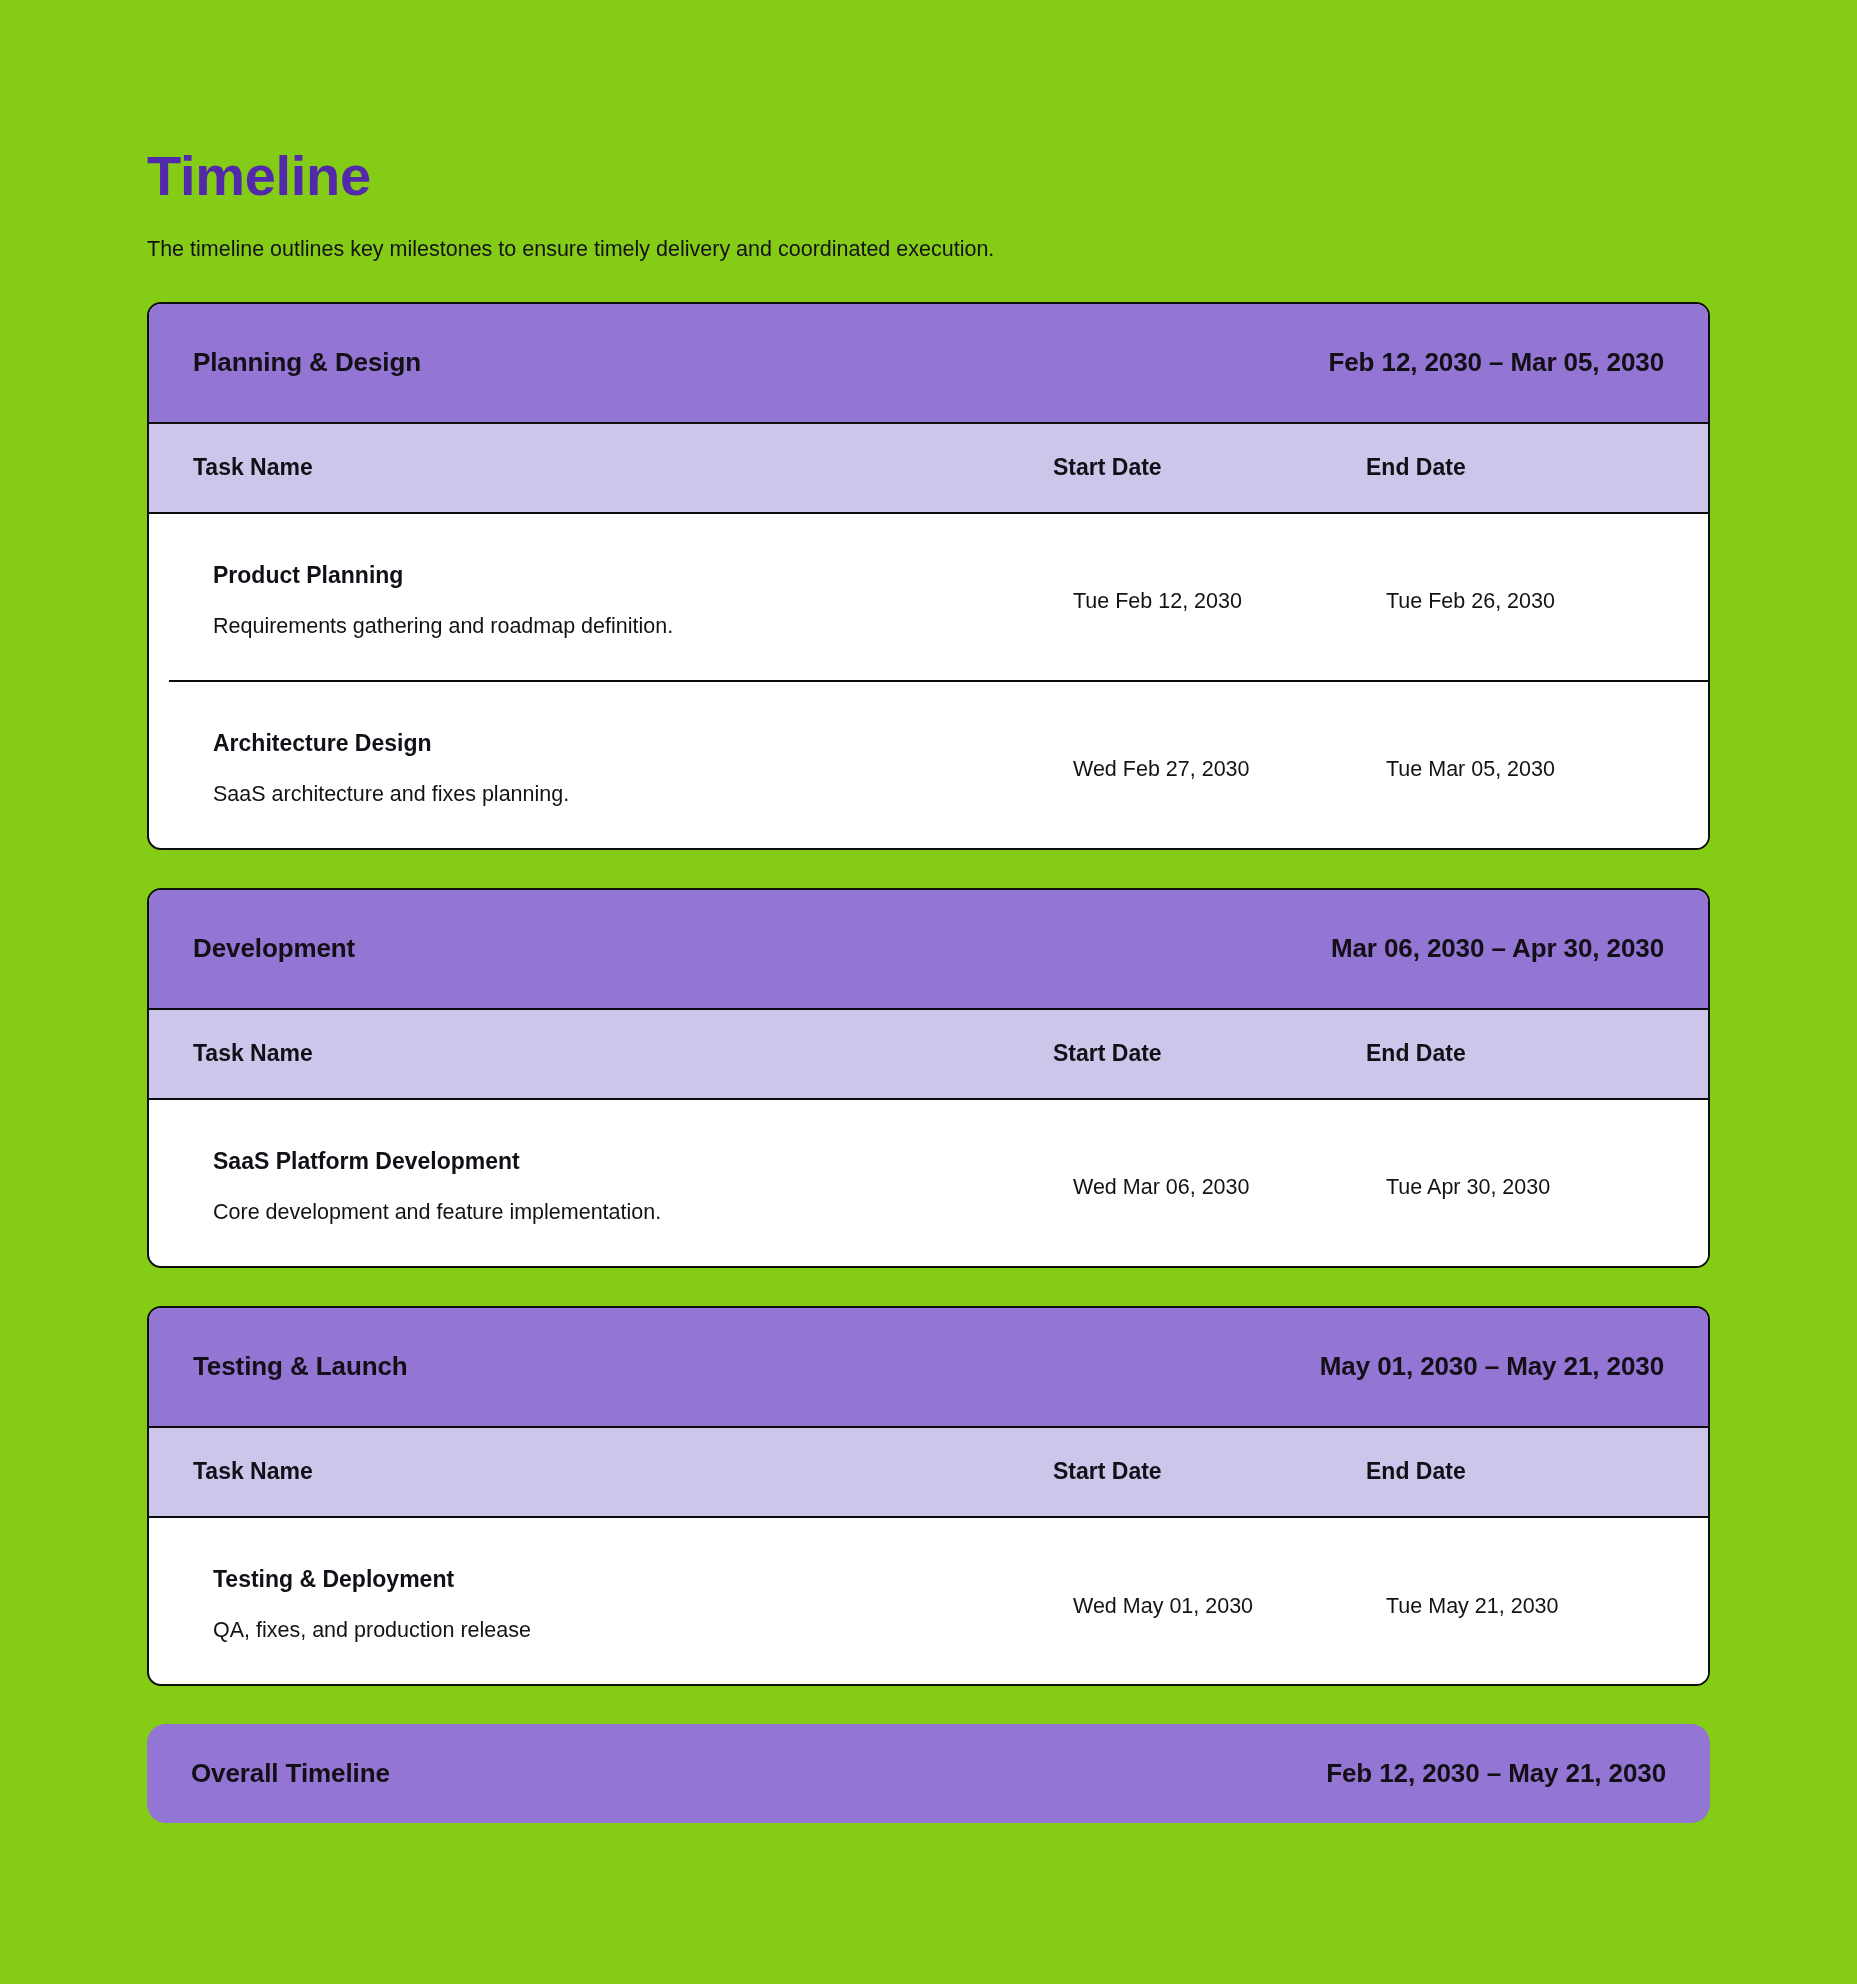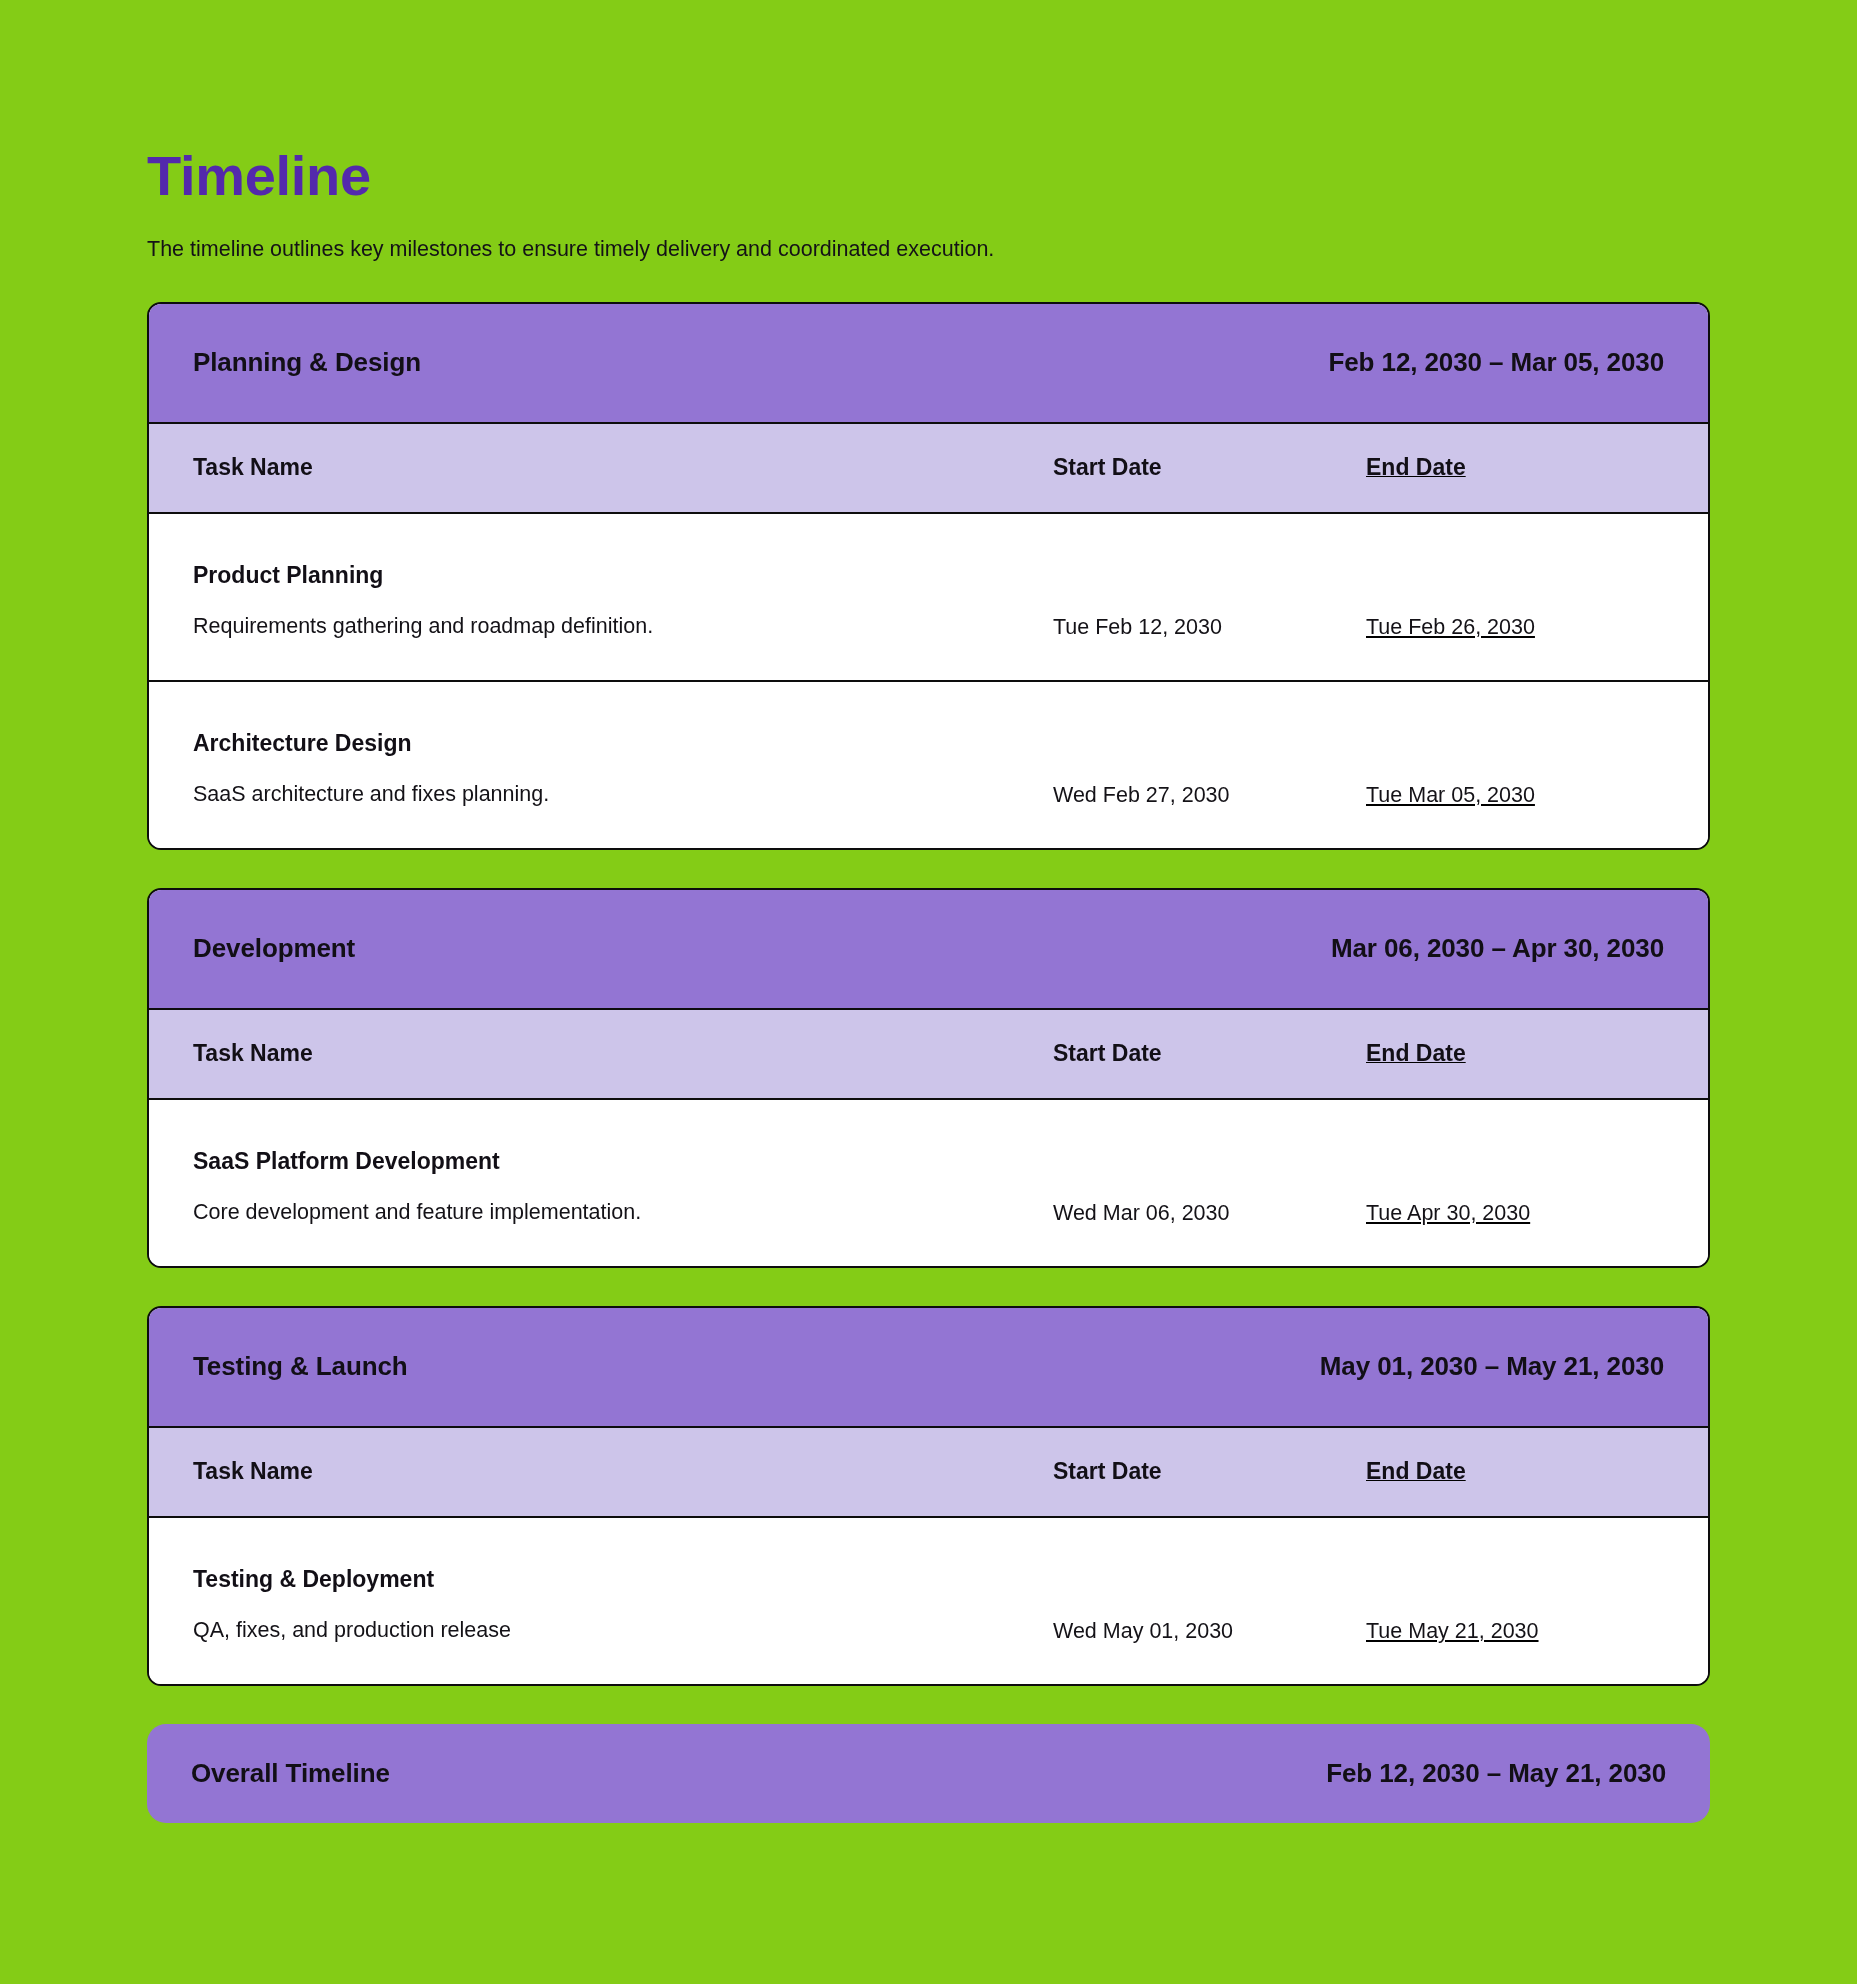--- a/index.html
+++ b/index.html
@@ -84,35 +84,36 @@
     border-bottom: 2px solid #0d0d0d;
   }
 
   .col-head .c-task,
   .task-row .c-task { flex: 0 0 904px; padding-left: 44px; }
 
   .col-head .c-start,
   .task-row .c-start { flex: 0 0 313px; }
 
   .col-head .c-end,
-  .task-row .c-end { flex: 1 1 auto; text-decoration: underline; }
+  .task-row .c-end { flex: 1 1 auto; }
 
   .col-head span {
     font-size: 23px;
     font-weight: 700;
     color: #120f16;
   }
 
   
   .task-row {
     display: flex;
-    align-items: flex-end;
+    align-items: center;
     background: #ffffff;
     padding: 48px 0 39px 0;
     min-height: 150px;
+    margin-left: 20px;
   }
   .task-row + .task-row { border-top: 2px solid #0d0d0d; }
 
   .task-name {
     font-size: 23px;
     font-weight: 700;
     color: #120f16;
     line-height: 1.2;
   }
 

